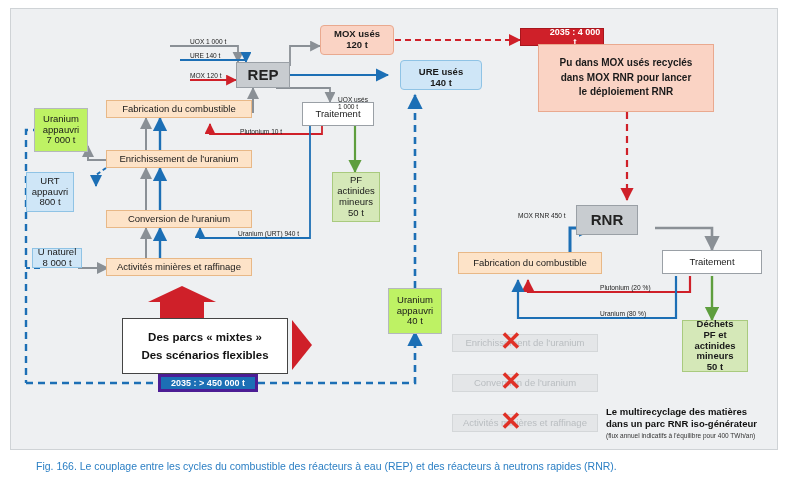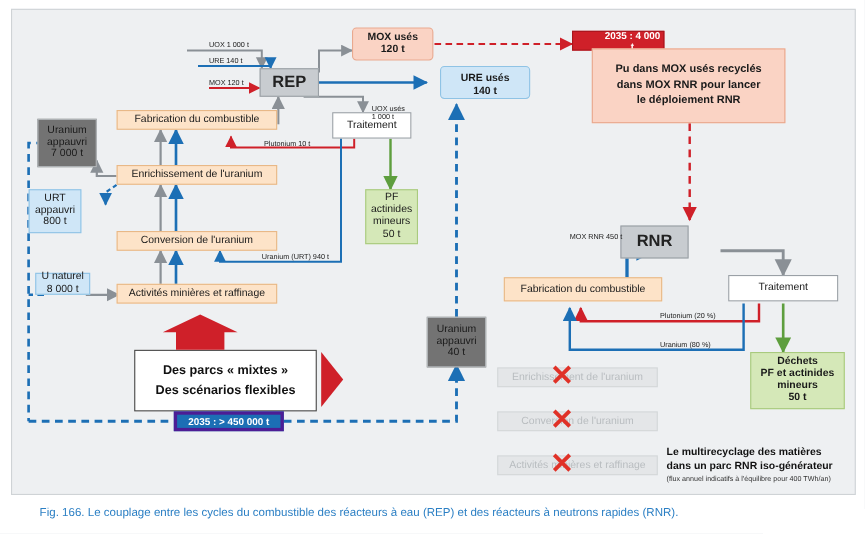--- a/index.html
+++ b/index.html
@@ -21,21 +21,21 @@
     font-size:10.5px;color:#2b7fc4;font-weight:normal;
   }
 
   
   .box{
     position:absolute;box-sizing:border-box;
     display:flex;align-items:center;justify-content:center;
     text-align:center;line-height:1.15;
   }
   .orange{background:#fde3c8;border:1px solid #e8b887;font-size:9.5px;color:#1a1a1a;}
-  .grey{background:#737373;border:1px solid #b4b8bc;font-size:9.5px;color:#1a1a1a;}
+  .grey{background:#bef264;border:1px solid #b4b8bc;font-size:9.5px;color:#1a1a1a;}
   .greybig{background:#c8ccd0;border:1px solid #9aa0a6;font-size:15px;font-weight:bold;color:#222;}
   .blue{background:#cfe6f7;border:1px solid #8fc3e5;font-size:9.5px;color:#1a1a1a;}
   .salmon{background:#fad3c4;border:1px solid #e9a98f;font-size:9.5px;color:#1a1a1a;}
   .green{background:#d5e8b8;border:1px solid #a9ca7e;font-size:9.5px;color:#1a1a1a;}
   .white{background:#ffffff;border:1px solid #9aa0a6;font-size:9.5px;color:#1a1a1a;}
   .redband{background:#cf2029;border:1px solid #a8161d;color:#ffffff;font-size:9px;font-weight:bold;}
   .blueband{background:#1c6fb5;border:3px solid #4c1d95;color:#ffffff;font-size:9px;font-weight:bold;text-align:right;}
   .faded{background:#e4e6e8;border:1px solid #d4d7d9;font-size:9.5px;color:#b9bdc0;}
 
   .lbl{position:absolute;font-size:6.6px;color:#222;white-space:nowrap;}
@@ -203,33 +203,33 @@
   <div class="box redband" style="left:520px;top:28px;width:84px;height:18px;padding-left:26px;">
     <span>2035 : 4 000 t</span>
   </div>
 
   <div class="box salmon" style="left:538px;top:44px;width:176px;height:68px;">
     <span style="white-space:pre-line;font-weight:bold;font-size:10px;line-height:1.45">Pu dans MOX usés recyclés
 dans MOX RNR pour lancer
 le déploiement RNR</span>
   </div>
 
-  <div class="box greybig" style="left:564px;top:205px;width:62px;height:30px;">
+  <div class="box greybig" style="left:576px;top:205px;width:62px;height:30px;">
     <span>RNR</span>
   </div>
 
   <div class="box orange" style="left:458px;top:252px;width:144px;height:22px;">
     <span>Fabrication du combustible</span>
   </div>
 
   <div class="box white" style="left:662px;top:250px;width:100px;height:24px;">
     <span>Traitement</span>
   </div>
 
-  <div class="box green" style="left:682px;top:320px;width:86px;height:52px;">
+  <div class="box green" style="left:682px;top:320px;width:66px;height:52px;">
     <span style="white-space:pre-line;font-weight:bold">Déchets
 PF et actinides
 mineurs
 50 t</span>
   </div>
 
   <div class="bigbox" style="left:122px;top:318px;width:164px;height:54px;">
     <span>Des parcs « mixtes »</span>
     <span>Des scénarios flexibles</span>
   </div>

